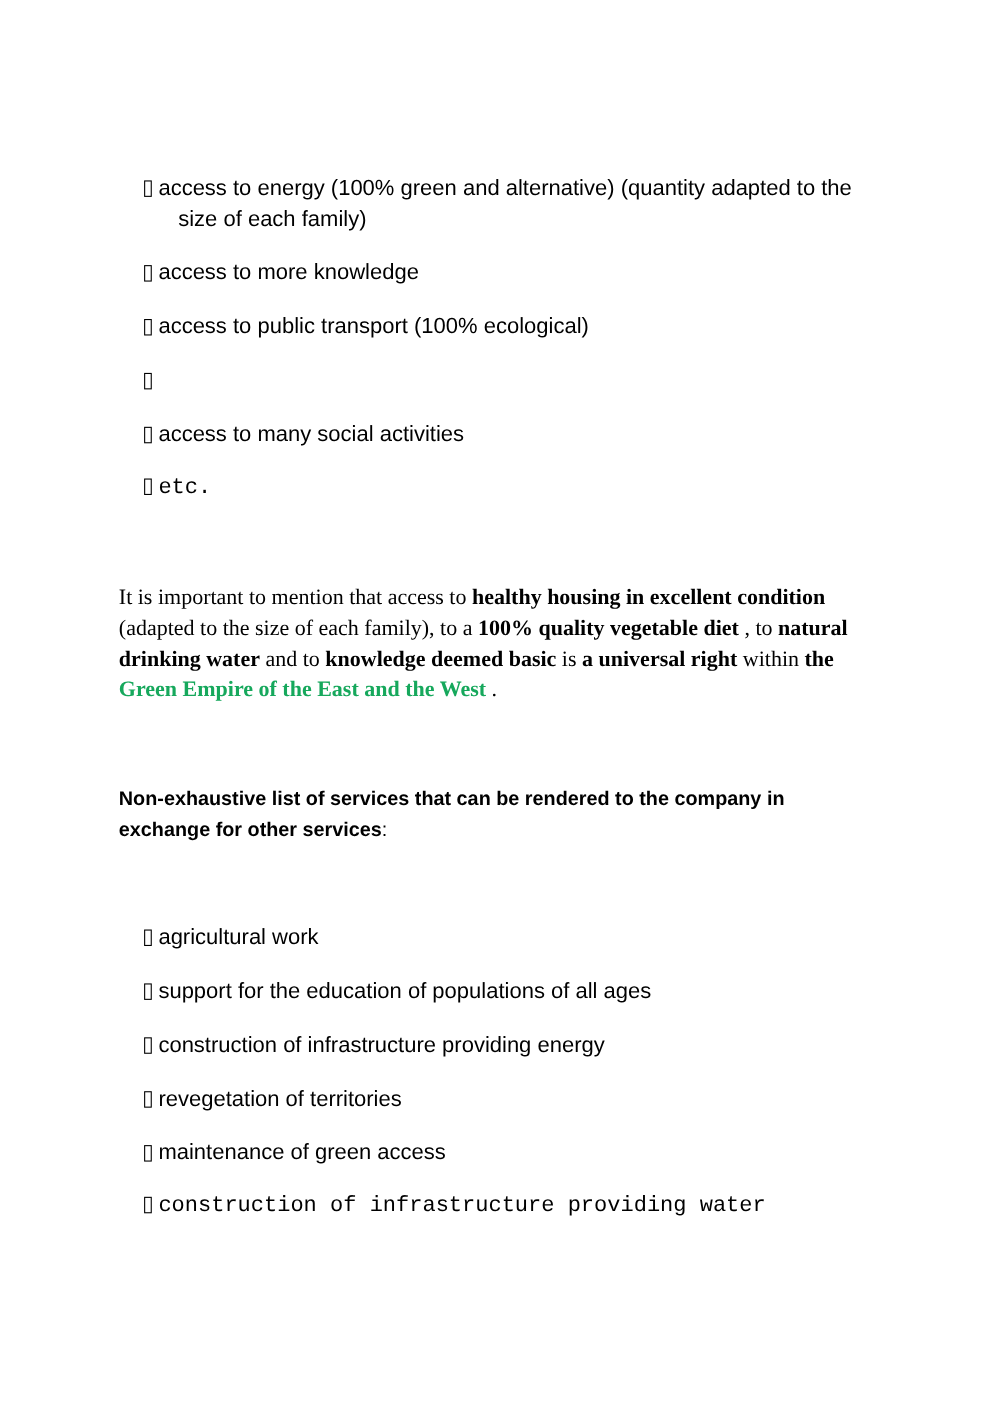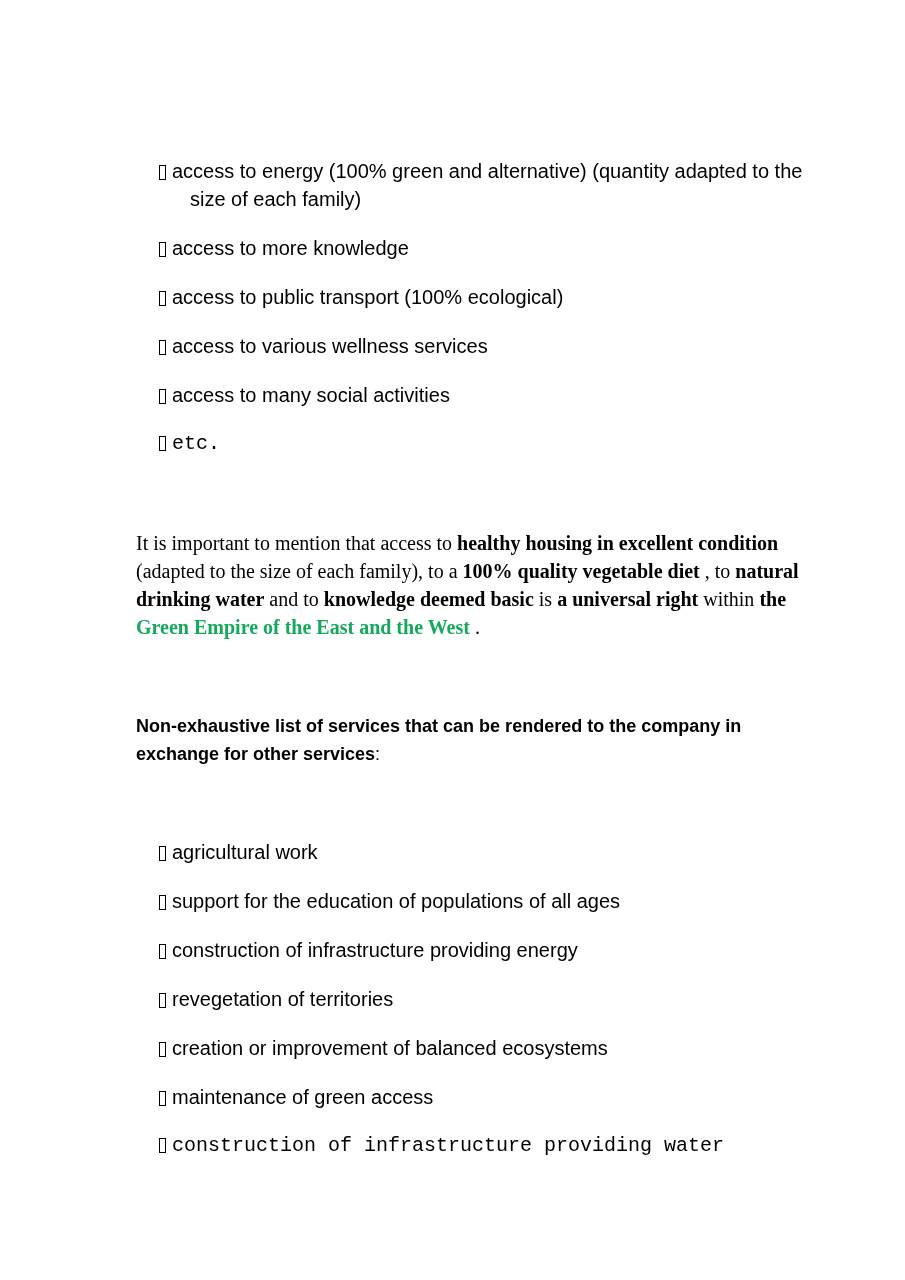--- a/index.html
+++ b/index.html
@@ -17,21 +17,20 @@
     position: relative;
   }
   .doc-content {
     position: absolute;
     left: 108px;
     top: 0;
     width: 692px;
     padding-top: 157px;
     font-size: 20px;
     line-height: 28px;
-    margin-left: 28px;
   }
   ul.tofu-list {
     list-style: none;
     margin: 0;
     padding: 0;
   }
   ul.tofu-list li {
     margin: 0 0 21px 23px;
     padding-left: 31px;
     text-indent: -31px;
@@ -67,32 +66,31 @@
 </style>
 </head>
 <body>
 
 <div class="doc-content">
 
   <ul class="tofu-list">
     <li><span class="tofu-bullet"></span><span>access to energy (100% green and alternative) (quantity adapted to the size of each family)</span></li>
     <li><span class="tofu-bullet"></span><span>access to more knowledge</span></li>
     <li><span class="tofu-bullet"></span><span>access to public transport (100% ecological)</span></li>
-    <li><span class="tofu-bullet"></span><span>access to various wellness services</span></li>
+    <li><span class="tofu-bullet"></span></li>
     <li><span class="tofu-bullet"></span><span>access to many social activities</span></li>
     <li><span class="tofu-bullet"></span><span>etc.</span></li>
   </ul>
 
   <p class="rights-paragraph"><span class="seg-regular">It is important to mention that access to </span><span class="seg-bold">healthy housing in excellent condition</span><span class="seg-regular"> (adapted to the size of each family), to a </span><span class="seg-bold">100% quality vegetable diet</span><span class="seg-regular"> , to </span><span class="seg-bold">natural drinking water</span><span class="seg-regular"> and to </span><span class="seg-bold">knowledge deemed basic</span><span class="seg-regular"> is </span><span class="seg-bold">a universal right</span><span class="seg-regular"> within </span><span class="seg-bold">the </span><span class="seg-green" style="color: rgb(22, 168, 92);">Green Empire of the East and the West</span><span class="seg-regular"> .</span></p>
 
   <p class="services-heading"><span class="seg-bold">Non-exhaustive list of services that can be rendered to the company in exchange for other services</span><span class="seg-regular">:</span></p>
 
   <ul class="tofu-list services-list">
     <li><span class="tofu-bullet"></span><span>agricultural work</span></li>
     <li><span class="tofu-bullet"></span><span>support for the education of populations of all ages</span></li>
     <li><span class="tofu-bullet"></span><span>construction of infrastructure providing energy</span></li>
     <li><span class="tofu-bullet"></span><span>revegetation of territories</span></li>
-    <li><span class="tofu-bullet"></span><span>creation or improvement of balanced ecosystems</span></li>
     <li><span class="tofu-bullet"></span><span>maintenance of green access</span></li>
     <li><span class="tofu-bullet"></span><span>construction of infrastructure providing water</span></li>
   </ul>
 
 </div>
 
 </body></html>

